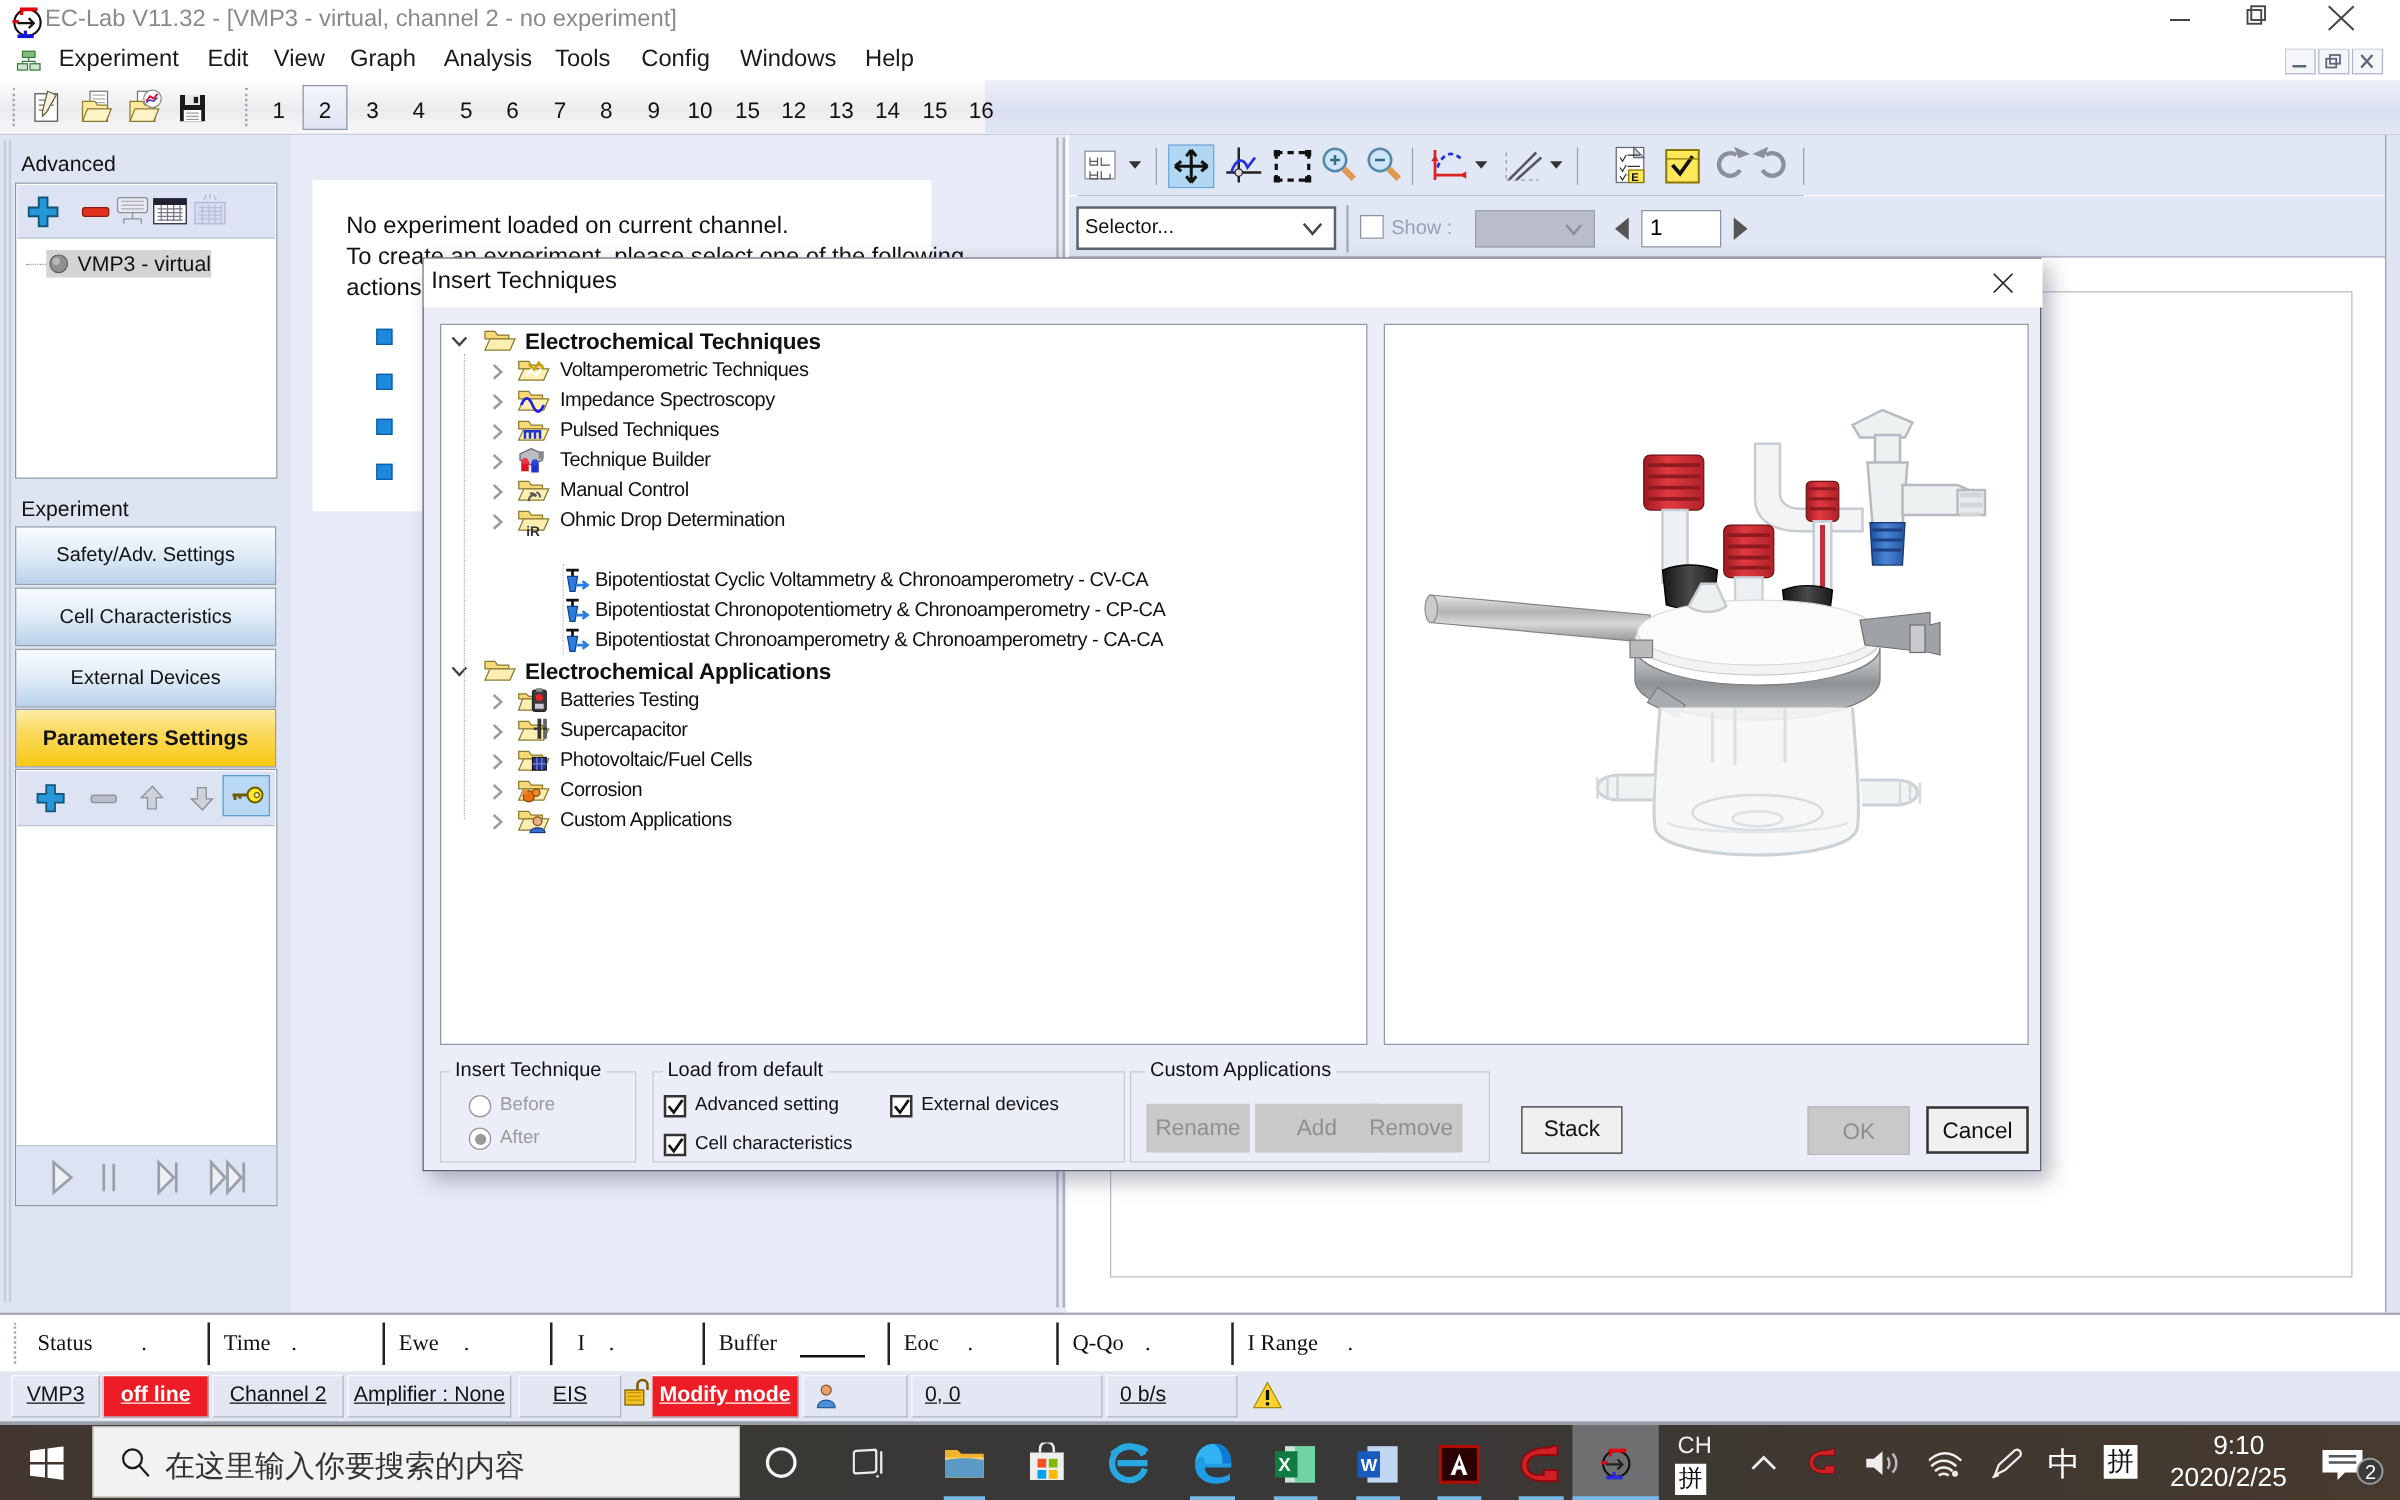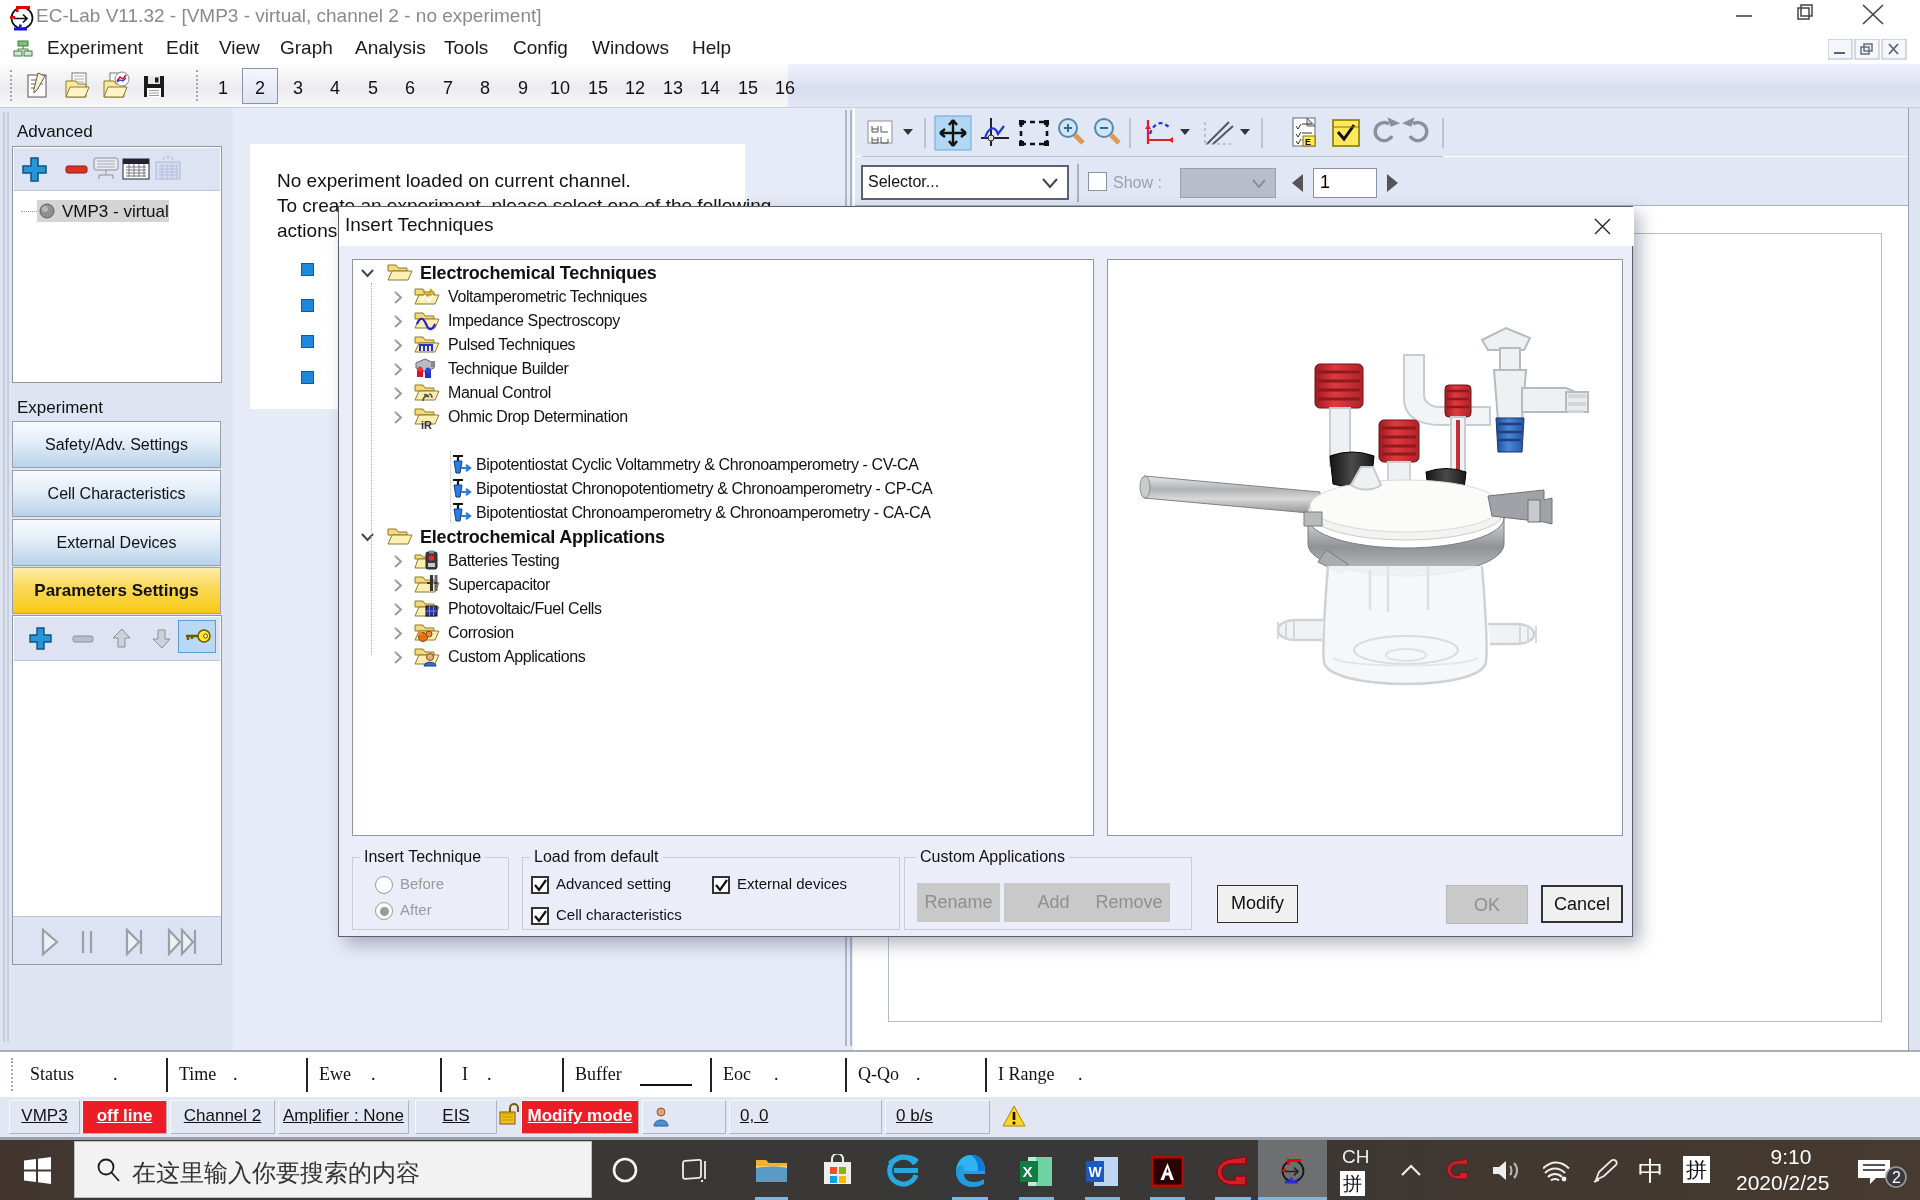--- a/index.html
+++ b/index.html
@@ -810,17 +810,17 @@
         <svg width="15" height="14">
           <path d="M2 7 l4 5 7 -10" stroke="#111" stroke-width="2.2" fill="none"></path>
         </svg>
       </div>
     <div class="clab" style="left:217px;top:699px">Cell characteristics</div>
     <div class="grp" style="left:565px;top:650px;width:288px;height:73px"></div>
     <div class="grplab" style="left:577px;top:641px">Custom Applications</div>
     <div class="dbtn" style="left:578px;top:676px;width:83px">Rename</div>
     <div class="dbtn" style="left:665px;top:676px;width:99px">Add</div>
     <div class="dbtn" style="left:749px;top:676px;width:82px">Remove</div>
-    <div class="ebtn" style="left:878px;top:678px;width:81px">Modify</div>
+    <div class="ebtn" style="left:878px;top:678px;width:81px">Stack</div>
     <div class="dbtn" style="left:1107px;top:678px;width:82px;border:1px solid #b8b8b8">OK</div>
     <div class="ebtn" style="left:1202px;top:678px;width:82px;border:2px solid #333">Cancel</div>
   </div>
 </div>
 
 </body></html>

